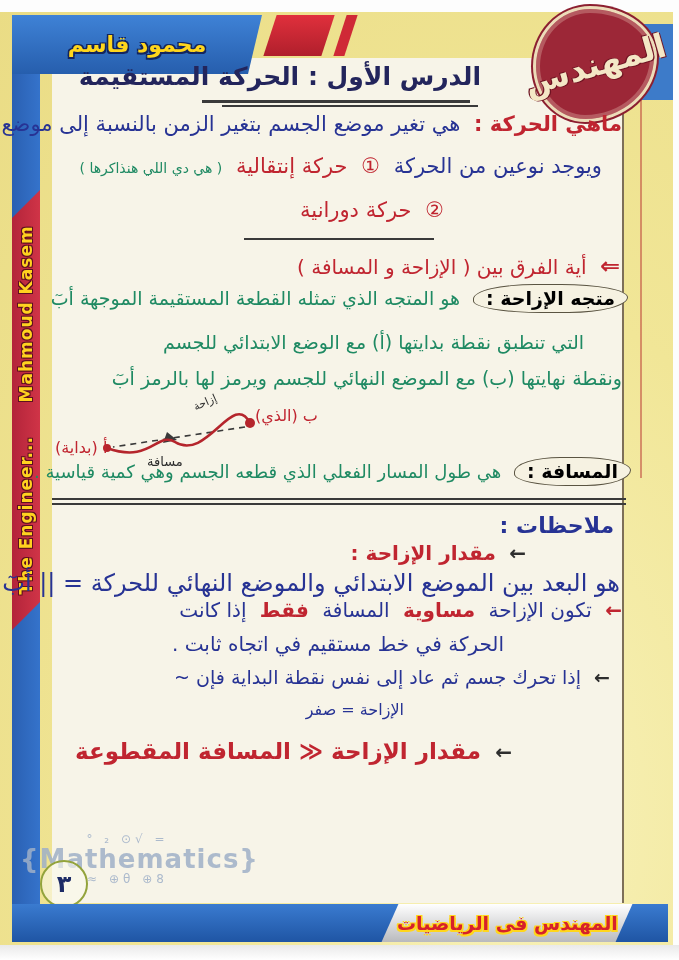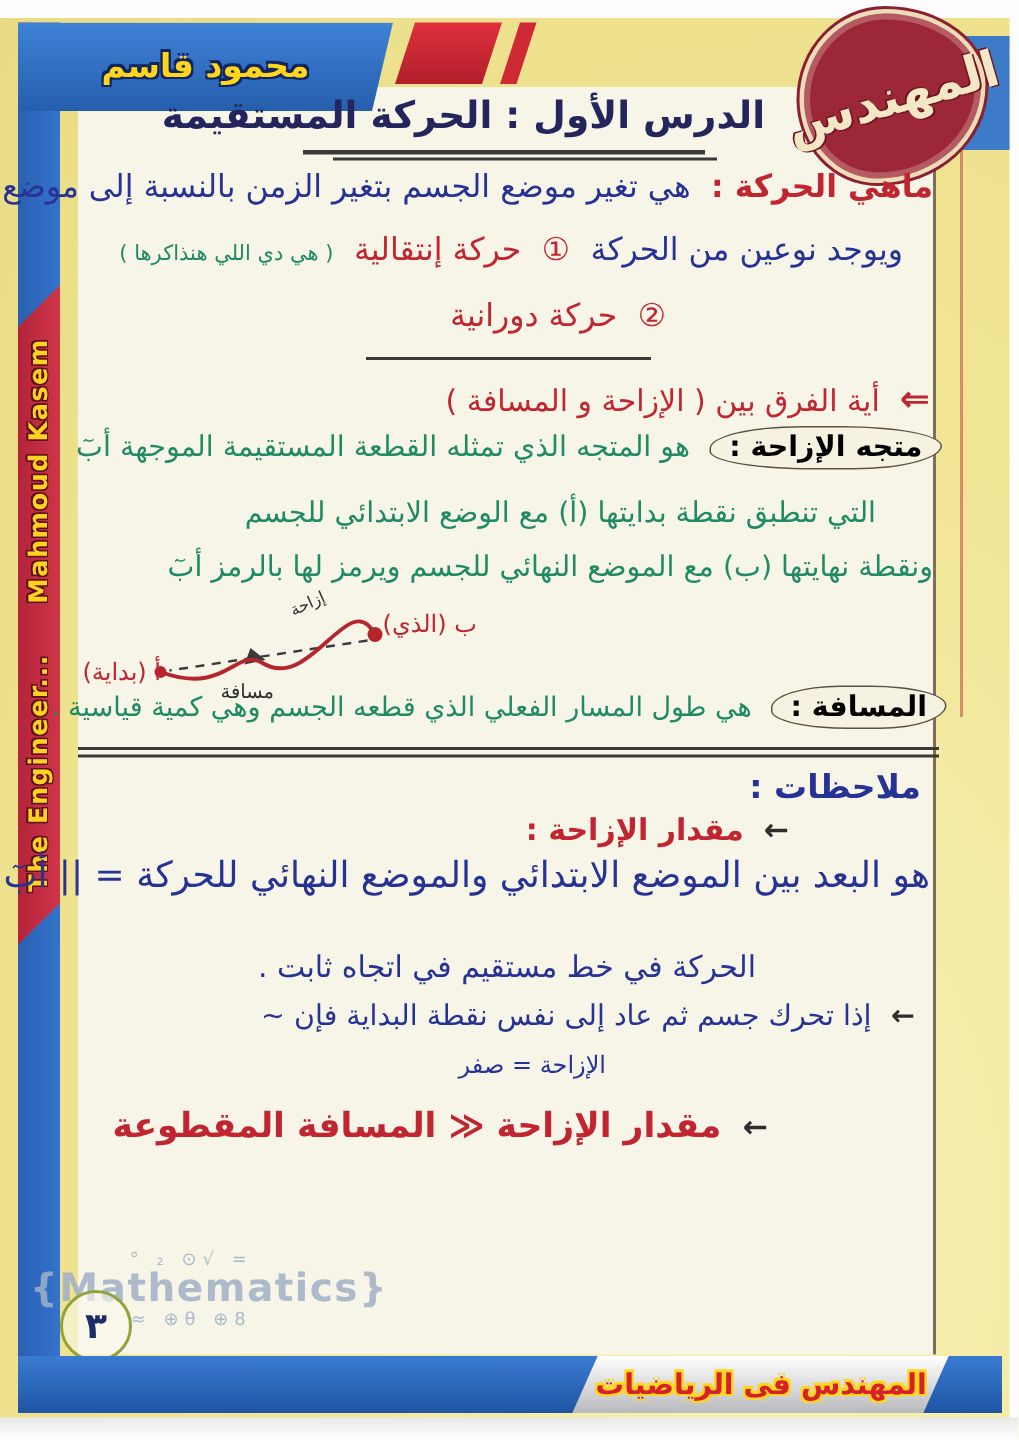--- a/index.html
+++ b/index.html
@@ -106,21 +106,21 @@
     <div class="banner-sliver"></div>
   </div>
 
   <div class="logo-blue"></div>
   <div class="logo-blob">
     <span class="logo-text">المهندس</span>
   </div>
 
   <div class="content">
 
-    <div class="ln title" style="top:2px;right:112px;">الدرس الأول : الحركة المستقيمة</div>
+    <div class="ln title" style="top:2px;right:141px;">الدرس الأول : الحركة المستقيمة</div>
     <div class="rule" style="top:40px;right:152px;width:268px;height:2.5px;"></div>
     <div class="rule" style="top:45px;right:144px;width:256px;height:1.5px;"></div>
 
     <div class="ln" style="top:52px;right:0;font-size:21px;">
       <span class="ink-red seg" style="font-weight:bold;">ماهي الحركة :</span>
       <span class="ink-blue">هي تغير موضع الجسم بتغير الزمن بالنسبة إلى موضع جسم آخر</span>
     </div>
 
     <div class="ln" style="top:94px;right:20px;font-size:21px;">
       <span class="ink-blue seg">ويوجد نوعين من الحركة</span>
@@ -171,20 +171,28 @@
     <div class="rule" style="top:443px;right:-4px;width:574px;height:1.5px;"></div>
 
     <div class="ln ink-blue" style="top:453px;right:8px;font-size:22px;font-weight:bold;letter-spacing:2px;">ملاحظات :</div>
 
     <div class="ln" style="top:481px;right:96px;font-size:20px;">
       <span class="arrow ink-dark seg">←</span>
       <span class="ink-red" style="font-weight:bold;">مقدار الإزاحة :</span>
     </div>
     <div class="ln ink-blue" style="top:509px;right:2px;font-size:24px;">هو البعد بين الموضع الابتدائي والموضع النهائي للحركة = || أبٓ || = || أقٓ ||</div>
 
+    <div class="ln" style="top:538px;right:0;font-size:20px;">
+      <span class="arrow ink-red seg">←</span>
+      <span class="ink-blue seg">تكون الإزاحة</span>
+      <span class="ink-red seg" style="font-weight:bold;">مساوية</span>
+      <span class="ink-blue seg">المسافة</span>
+      <span class="ink-red seg" style="font-weight:bold;">فقط</span>
+      <span class="ink-blue">إذا كانت</span>
+    </div>
     <div class="ln ink-blue" style="top:572px;right:118px;font-size:20px;">الحركة في خط مستقيم في اتجاه ثابت .</div>
 
     <div class="ln" style="top:606px;right:12px;font-size:19px;">
       <span class="arrow ink-dark seg">←</span>
       <span class="ink-blue">إذا تحرك جسم ثم عاد إلى نفس نقطة البداية فإن ~</span>
     </div>
     <div class="ln ink-blue" style="top:640px;right:218px;font-size:16px;margin-left:38px;">الإزاحة = صفر</div>
 
     <div class="ln" style="top:678px;right:110px;font-size:23px;">
       <span class="arrow ink-dark seg" style="font-size:20px;">←</span>

